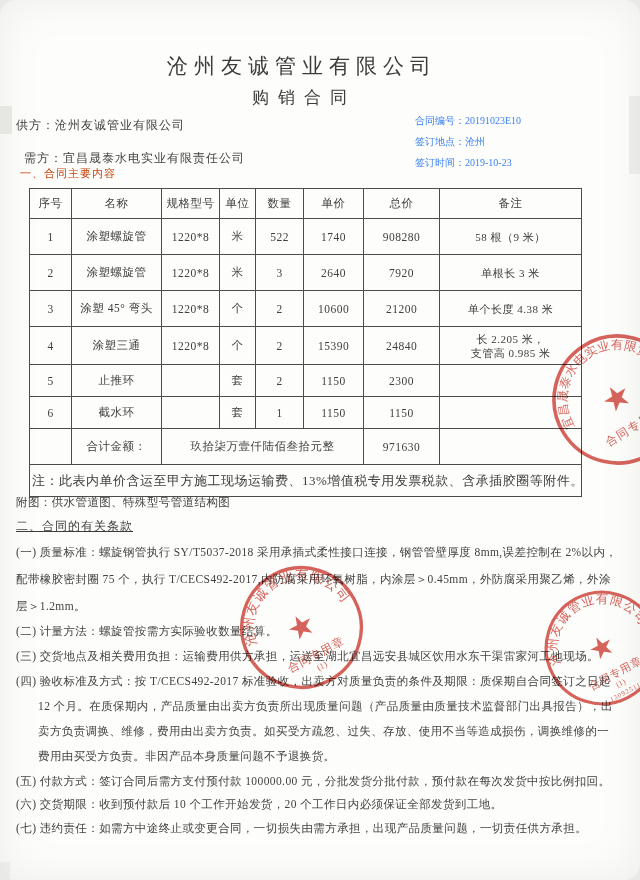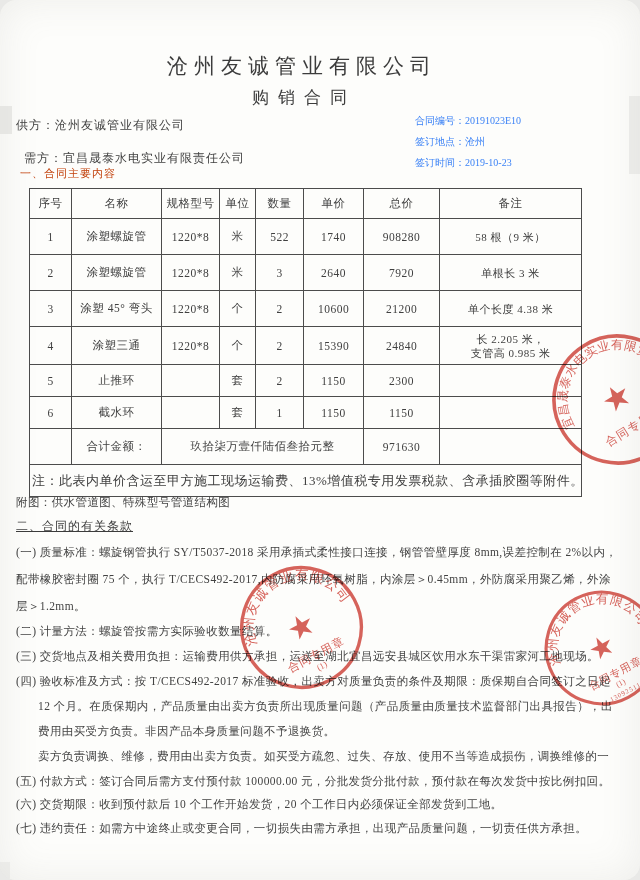--- a/index.html
+++ b/index.html
@@ -179,22 +179,22 @@
   <div class="abs clauses">
     <div class="cl h22">附图：供水管道图、特殊型号管道结构图</div>
     <div class="cl h24 b">二、合同的有关条款</div>
     <div class="cl h28">(一) 质量标准：螺旋钢管执行 SY/T5037-2018 采用承插式柔性接口连接，钢管管壁厚度 8mm,误差控制在 2%以内，</div>
     <div class="cl h27">配带橡胶密封圈 75 个，执行 T/CECS492-2017,内防腐采用环氧树脂，内涂层＞0.45mm，外防腐采用聚乙烯，外涂</div>
     <div class="cl h26">层＞1.2mm。</div>
     <div class="cl h24">(二) 计量方法：螺旋管按需方实际验收数量结算。</div>
     <div class="cl h26">(三) 交货地点及相关费用负担：运输费用供方承担，运送至湖北宜昌远安县城区饮用水东干渠雷家河工地现场。</div>
     <div class="cl h25">(四) 验收标准及方式：按 T/CECS492-2017 标准验收，出卖方对质量负责的条件及期限：质保期自合同签订之日起</div>
     <div class="cl h25 ind">12 个月。在质保期内，产品质量由出卖方负责所出现质量问题（产品质量由质量技术监督部门出具报告），出</div>
+    <div class="cl h25 ind">卖方负责调换、维修，费用由出卖方负责。如买受方疏忽、过失、存放、使用不当等造成损伤，调换维修的一</div>
     <div class="cl h25 ind">费用由买受方负责。非因产品本身质量问题不予退换货。</div>
-    <div class="cl h25 ind">卖方负责调换、维修，费用由出卖方负责。如买受方疏忽、过失、存放、使用不当等造成损伤，调换维修的一</div>
     <div class="cl h24">(五) 付款方式：签订合同后需方支付预付款 100000.00 元，分批发货分批付款，预付款在每次发货中按比例扣回。</div>
     <div class="cl h23">(六) 交货期限：收到预付款后 10 个工作开始发货，20 个工作日内必须保证全部发货到工地。</div>
     <div class="cl h24">(七) 违约责任：如需方中途终止或变更合同，一切损失由需方承担，出现产品质量问题，一切责任供方承担。</div>
   </div>
 
   <div class="stamp" style="left:545px;top:327px;width:145px;height:145px;">
     <svg class="rot-b" width="145" height="145" viewBox="0 0 160 160">
       <circle cx="80" cy="80" r="70" fill="none" stroke="#cf4138" stroke-width="4"></circle>
       <defs>
           <path id="ringA" d="M 24,80 a 56,56 0 1,1 112,0 a 56,56 0 1,1 -112,0"></path>

